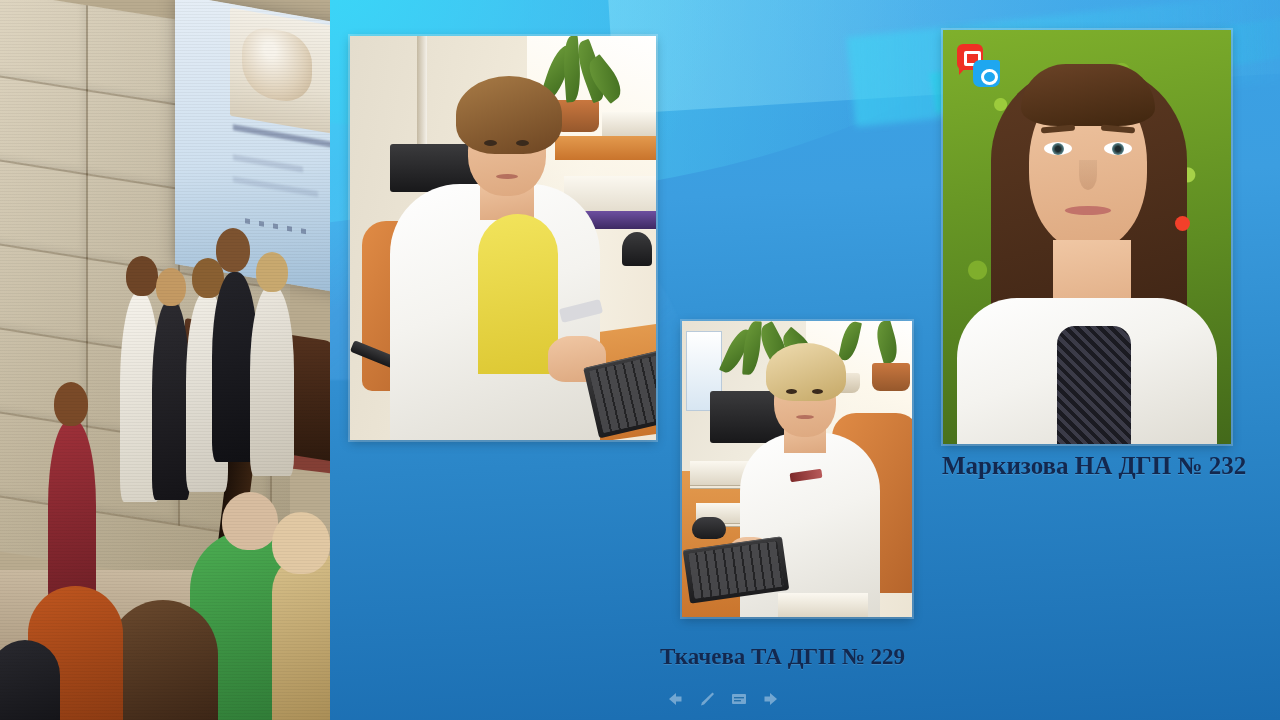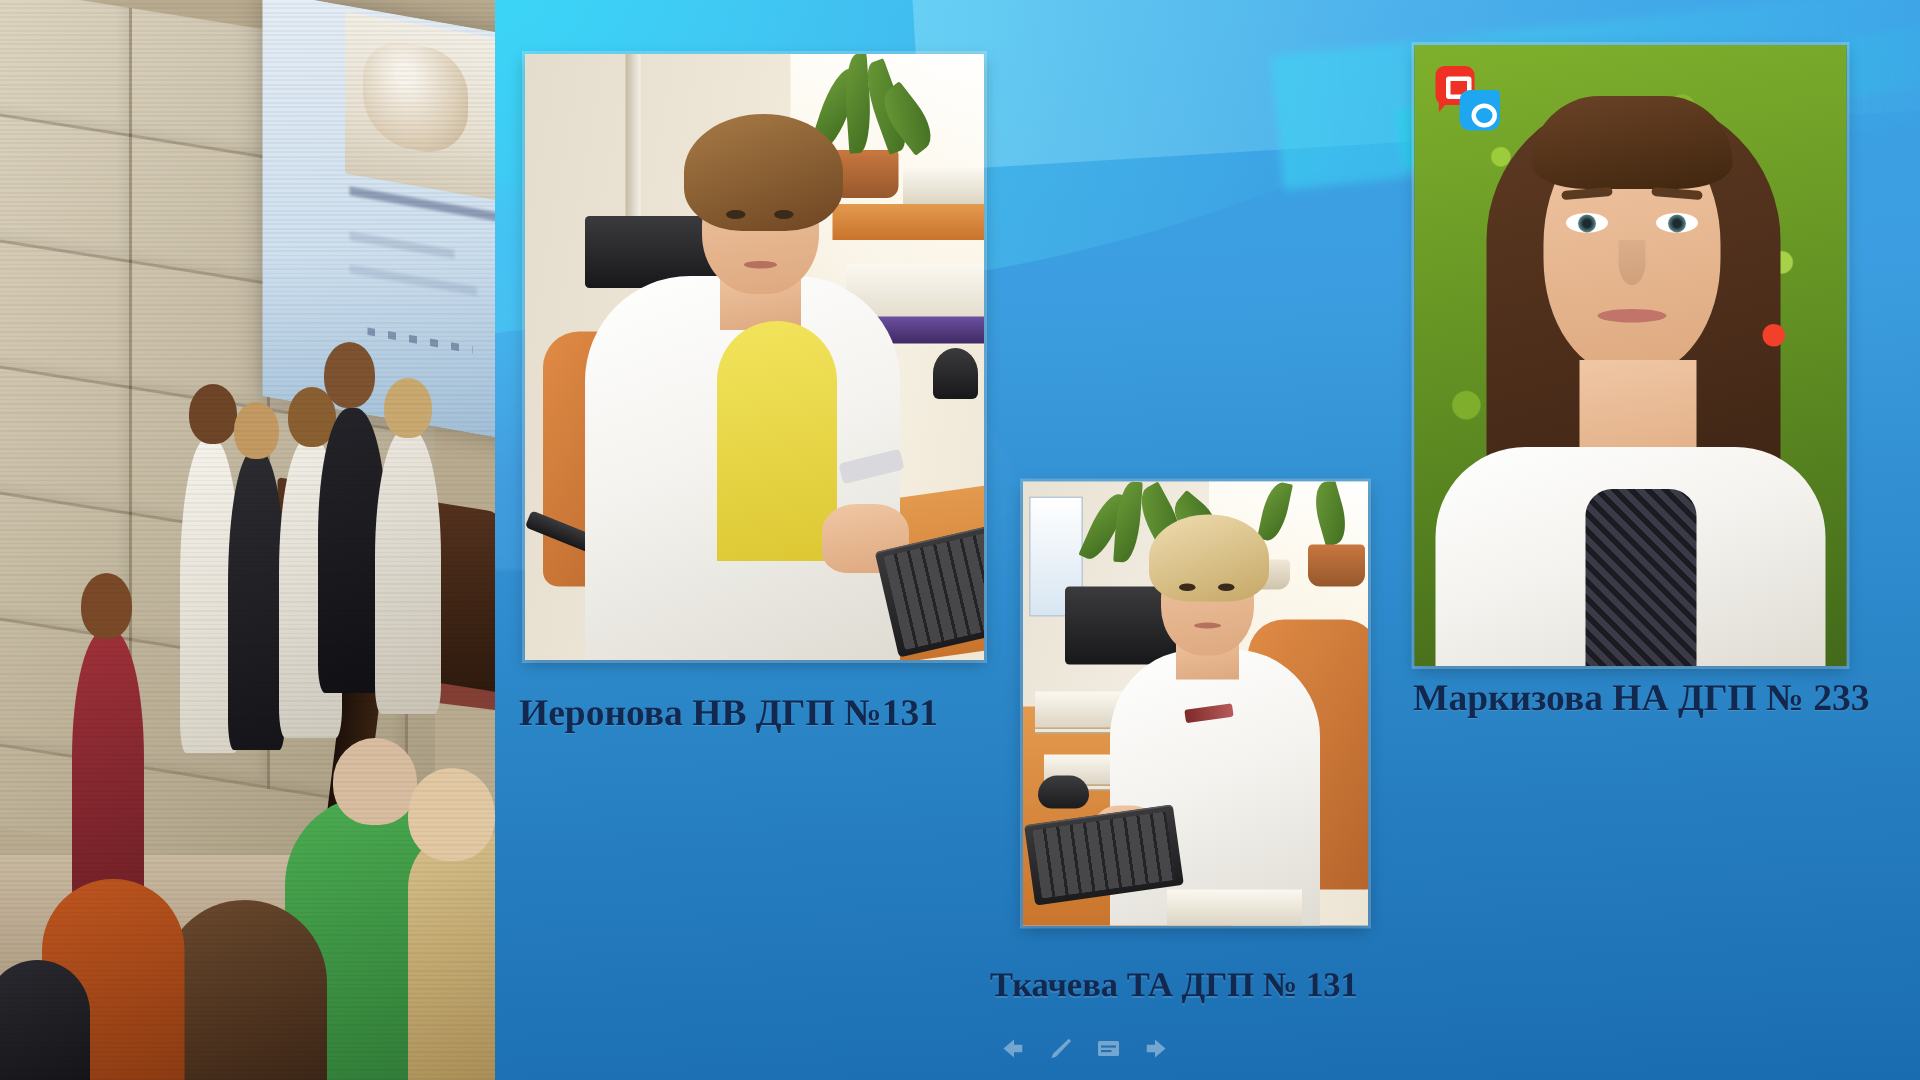--- a/index.html
+++ b/index.html
@@ -461,21 +461,20 @@
         <div style="position:absolute;left:134px;top:104px;width:13px;height:6px;background:#3a2a1c;border-radius:50%;"></div>
         <div style="position:absolute;left:166px;top:104px;width:13px;height:6px;background:#3a2a1c;border-radius:50%;"></div>
         <div style="position:absolute;left:146px;top:138px;width:22px;height:5px;background:#b5705e;border-radius:50%;"></div>
 
         <div class="skin" style="left:198px;top:300px;width:58px;height:46px;border-radius:40% 40% 30% 30%;"></div>
         <div style="position:absolute;left:210px;top:268px;width:42px;height:14px;background:#d9d9dd;border-radius:3px;transform:rotate(-14deg);"></div>
 
         <div class="keyboard" style="left:240px;top:320px;width:100px;height:72px;transform:rotate(-13deg);"></div>
       </div>
     </div>
-    <div class="caption" id="cap-ieronova">Иеронова НВ ДГП №131</div>
 
     <div class="photo-frame" id="photo-tkacheva">
       <div class="office-scene">
         <div class="wallpaper" style="background:linear-gradient(110deg,#e8e2d4,#f6f2e6 60%,#ece4d3);"></div>
         <div class="window-light" style="width:46%;height:42%;"></div>
 
         <div style="position:absolute;left:4px;top:10px;width:34px;height:78px;background:linear-gradient(180deg,#ffffff,#d8e6f2);border:1px solid #b9cada;"></div>
 
         <div class="leaf" style="left:46px;top:6px;width:16px;height:48px;transform:rotate(24deg);"></div>
         <div class="leaf" style="left:62px;top:0px;width:16px;height:54px;transform:rotate(4deg);"></div>
@@ -501,21 +500,21 @@
         <div style="position:absolute;left:104px;top:68px;width:11px;height:5px;background:#3a2a1c;border-radius:50%;"></div>
         <div style="position:absolute;left:130px;top:68px;width:11px;height:5px;background:#3a2a1c;border-radius:50%;"></div>
         <div style="position:absolute;left:114px;top:94px;width:18px;height:4px;background:#b5705e;border-radius:50%;"></div>
         <div style="position:absolute;left:108px;top:150px;width:32px;height:9px;background:linear-gradient(90deg,#7d2a2a,#b85a5a);border-radius:2px;transform:rotate(-8deg);"></div>
 
         <div class="skin" style="left:48px;top:216px;width:40px;height:30px;border-radius:40%;"></div>
         <div class="keyboard" style="left:4px;top:222px;width:100px;height:54px;transform:rotate(-8deg);"></div>
         <div class="papers" style="left:96px;top:272px;width:90px;height:24px;"></div>
       </div>
     </div>
-    <div class="caption" id="cap-tkacheva">Ткачева ТА ДГП № 131</div>
+    <div class="caption" id="cap-tkacheva">Ткачева ТА ДГП № 229</div>
 
     <div class="photo-frame" id="photo-markizova">
       <div class="moss-bg"></div>
 
       <div class="hair" style="left:48px;top:34px;width:196px;height:310px;background:linear-gradient(165deg,#5e3a22,#3b2213);border-radius:96px 96px 30px 30px;"></div>
       <div class="skin" style="left:86px;top:52px;width:118px;height:168px;border-radius:48% 48% 46% 46%;"></div>
       <div class="hair" style="left:78px;top:34px;width:134px;height:62px;background:linear-gradient(170deg,#6b4327,#40260f);border-radius:66px 66px 40% 40%;"></div>
 
       <div style="position:absolute;left:98px;top:96px;width:34px;height:6px;background:#5a3a20;border-radius:4px;transform:rotate(-5deg);"></div>
       <div style="position:absolute;left:158px;top:96px;width:34px;height:6px;background:#5a3a20;border-radius:4px;transform:rotate(5deg);"></div>
@@ -529,21 +528,21 @@
 
       <div class="skin" style="left:110px;top:210px;width:78px;height:90px;"></div>
       <div class="coat" style="left:14px;top:268px;width:260px;height:150px;border-radius:60px 60px 0 0;"></div>
       <div style="position:absolute;left:114px;top:296px;width:74px;height:120px;background:repeating-linear-gradient(45deg,#1b1b22 0 4px,#3b3b48 4px 8px);border-radius:18px 18px 0 0;"></div>
 
       <div id="watermark">
         <div class="wm-red"></div>
         <div class="wm-blue"></div>
       </div>
     </div>
-    <div class="caption" id="cap-markizova">Маркизова НА ДГП № 233</div>
+    <div class="caption" id="cap-markizova">Маркизова НА ДГП № 232</div>
 
     <div id="player-bar">
       <span class="ctrl">
         <svg width="18" height="18" viewBox="0 0 18 18">
           <path d="M10 3 L3 9 L10 15 L10 11.5 L15.5 11.5 L15.5 6.5 L10 6.5 Z" fill="#e9f2fa"></path>
         </svg>
       </span>
       <span class="ctrl">
         <svg width="18" height="18" viewBox="0 0 18 18">
           <path d="M14.5 2.5 L16 4 L6 14.5 L3 15.5 L4 12.5 Z" fill="#e9f2fa"></path>

